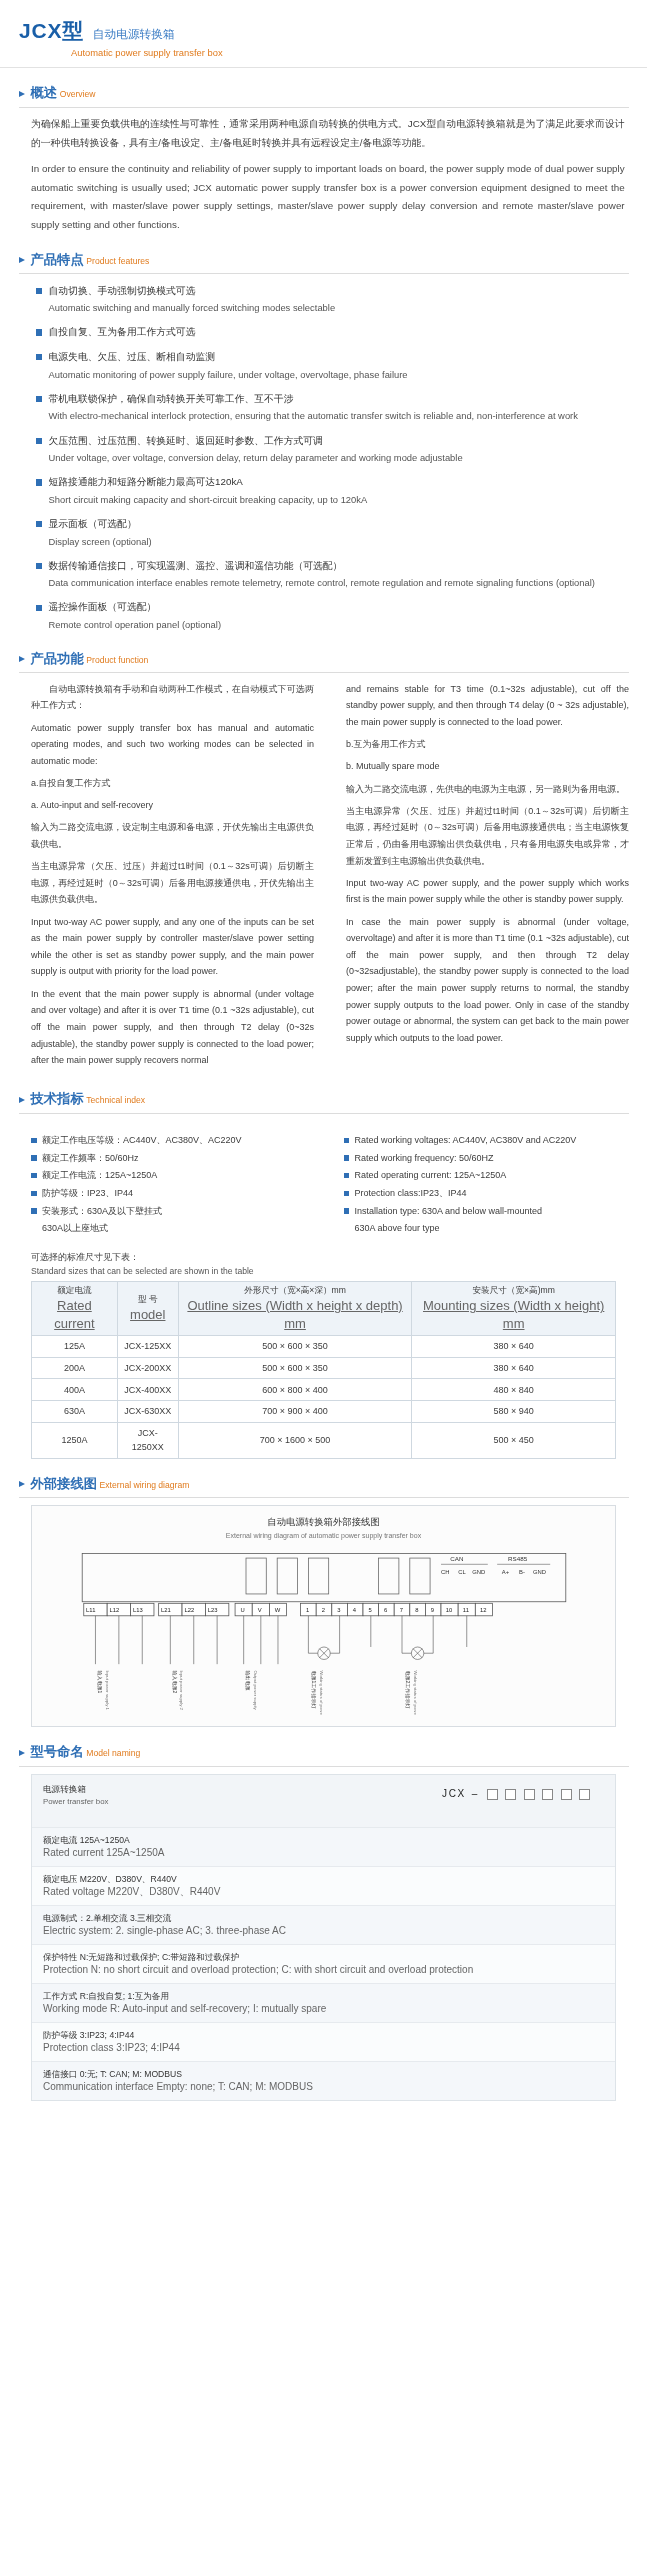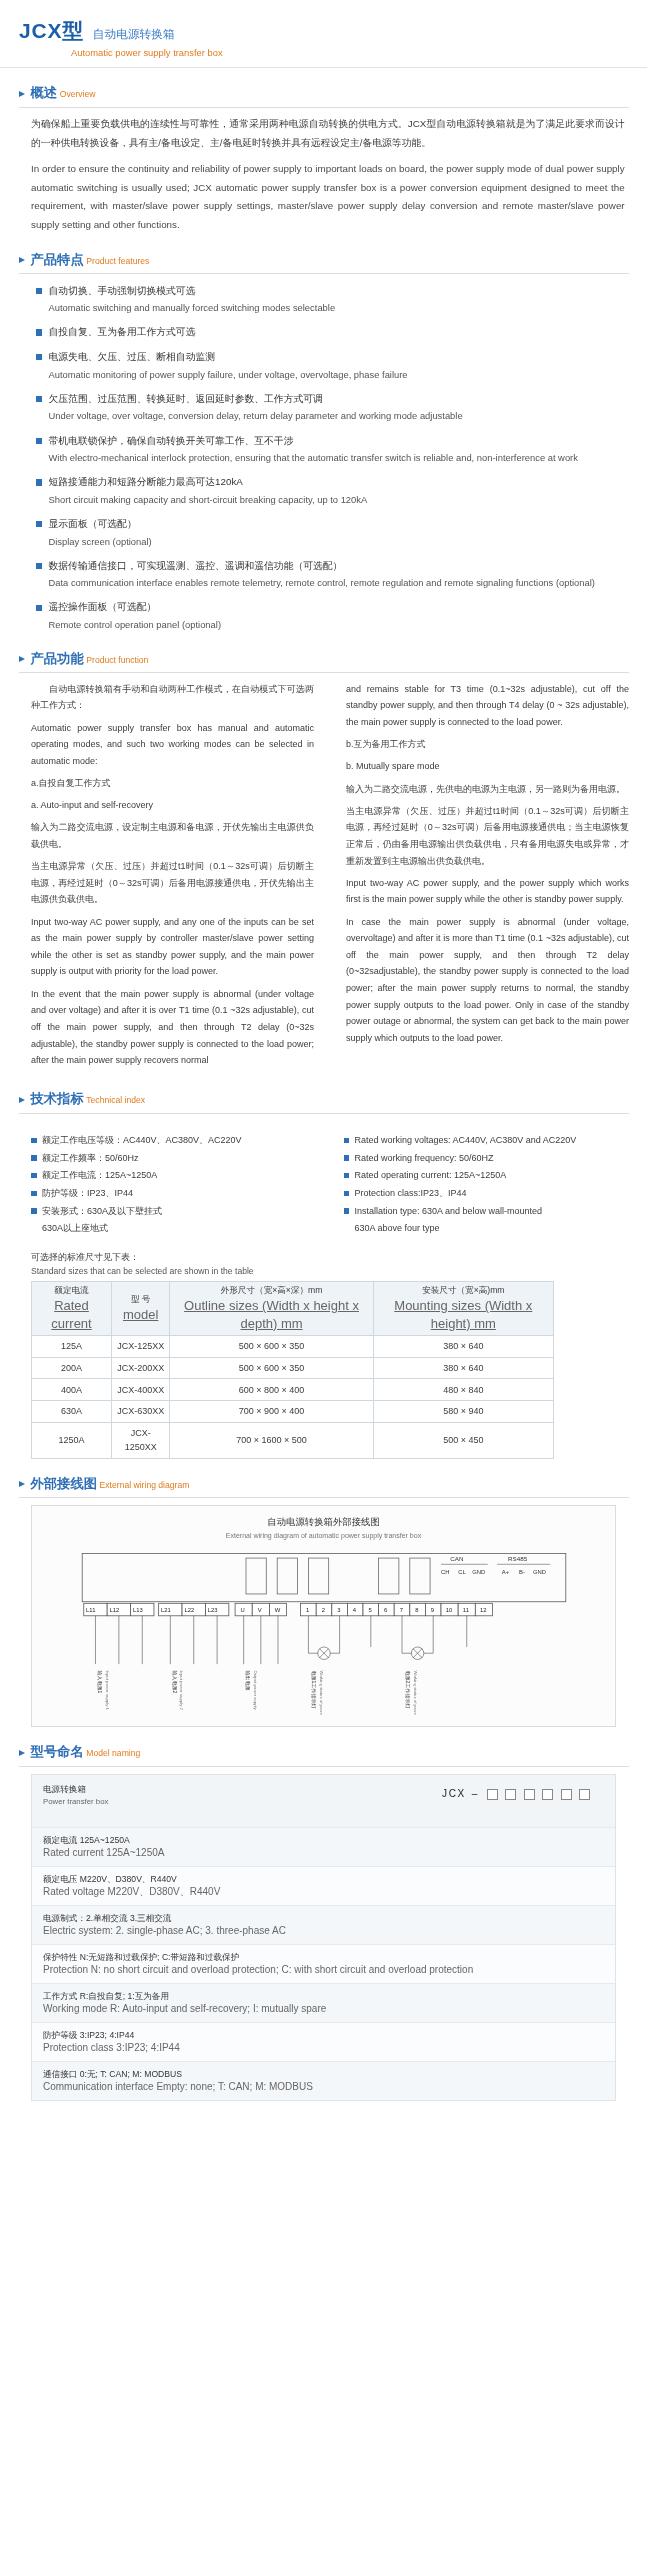--- a/index.html
+++ b/index.html
@@ -144,21 +144,21 @@
   
   .tbl-note {
     margin: 12.5px 0 3.1px 31px;
     font-size: 9px;
     color: #3c3c3c;
   }
   .tbl-note .en { color: #555; font-size: 8.6px; display:block;}
   table.spec {
     border-collapse: collapse;
     margin: 3.1px 0 0 31px;
-    width: 523px;
+    width: 585px;
     font-size: 9px;
   }
   table.spec th, table.spec td {
     border: 0.8px solid #cfd8e0;
     padding: 3.1px 4.7px;
     text-align: center;
     color: #3c3c3c;
   }
   table.spec thead th {
     background: #eef3f8;
@@ -268,26 +268,26 @@
       <div class="en">Automatic switching and manually forced switching modes selectable</div>
     </div>
     <div class="feat">
       <div class="cn">自投自复、互为备用工作方式可选</div>
     </div>
     <div class="feat">
       <div class="cn">电源失电、欠压、过压、断相自动监测</div>
       <div class="en">Automatic monitoring of power supply failure, under voltage, overvoltage, phase failure</div>
     </div>
     <div class="feat">
+      <div class="cn">带机电联锁保护，确保自动转换开关可靠工作、互不干涉</div>
+      <div class="en">With electro-mechanical interlock protection, ensuring that the automatic transfer switch is reliable and, non-interference at work</div>
+    </div>
+    <div class="feat">
       <div class="cn">欠压范围、过压范围、转换延时、返回延时参数、工作方式可调</div>
       <div class="en">Under voltage, over voltage, conversion delay, return delay parameter and working mode adjustable</div>
-    </div>
-    <div class="feat">
-      <div class="cn">带机电联锁保护，确保自动转换开关可靠工作、互不干涉</div>
-      <div class="en">With electro-mechanical interlock protection, ensuring that the automatic transfer switch is reliable and, non-interference at work</div>
     </div>
     <div class="feat">
       <div class="cn">短路接通能力和短路分断能力最高可达120kA</div>
       <div class="en">Short circuit making capacity and short-circuit breaking capacity, up to 120kA</div>
     </div>
     <div class="feat">
       <div class="cn">显示面板（可选配）</div>
       <div class="en">Display screen (optional)</div>
     </div>
     <div class="feat">

